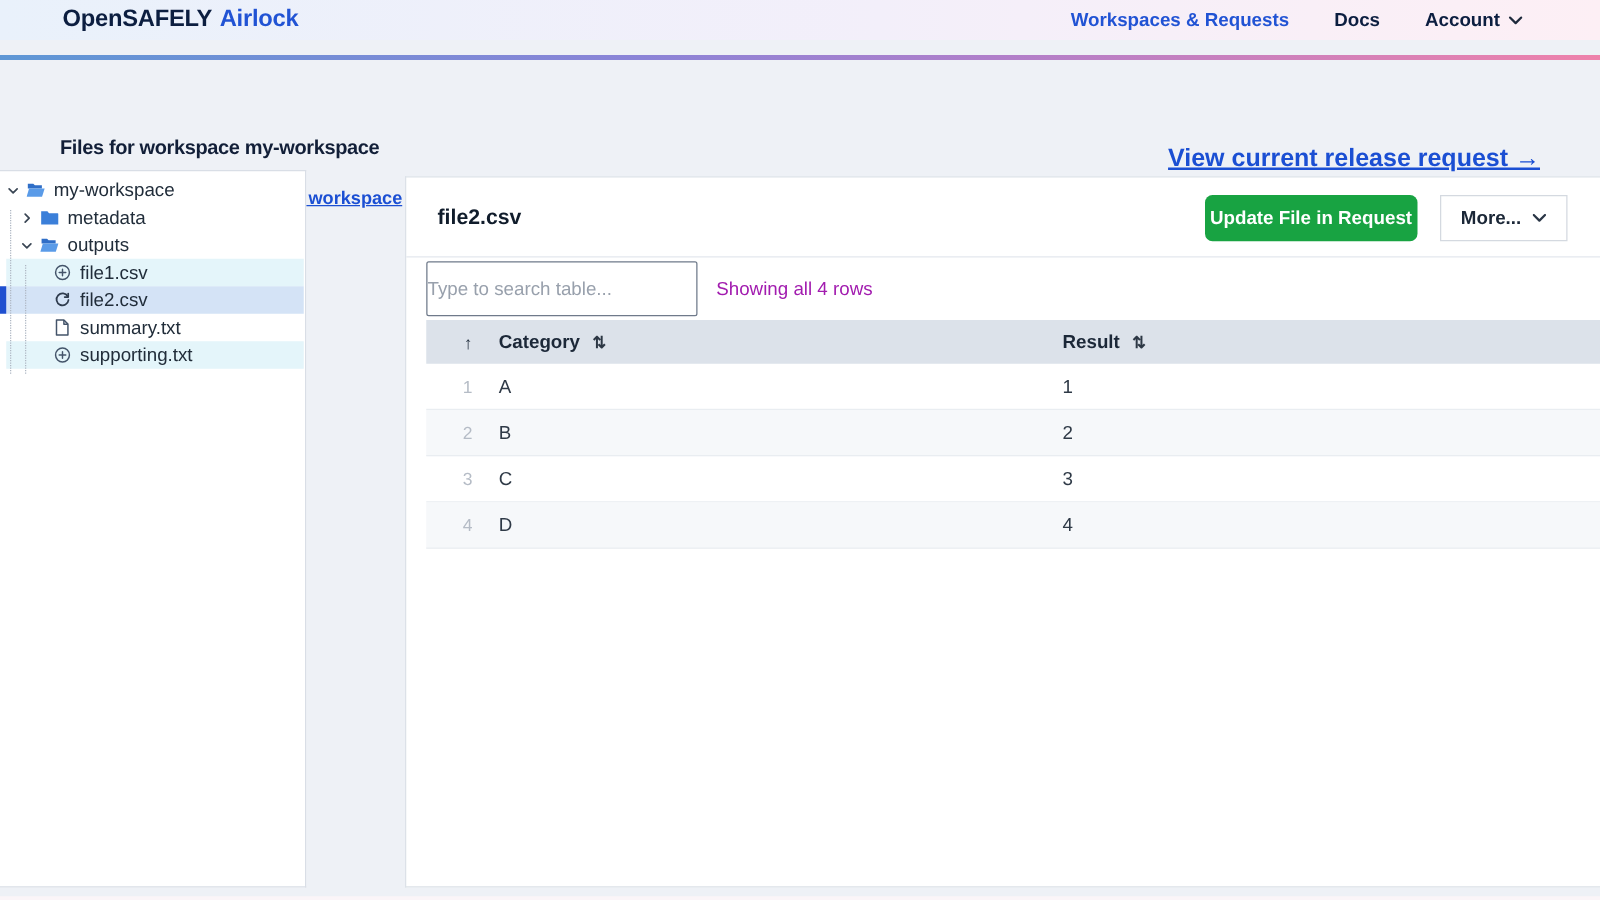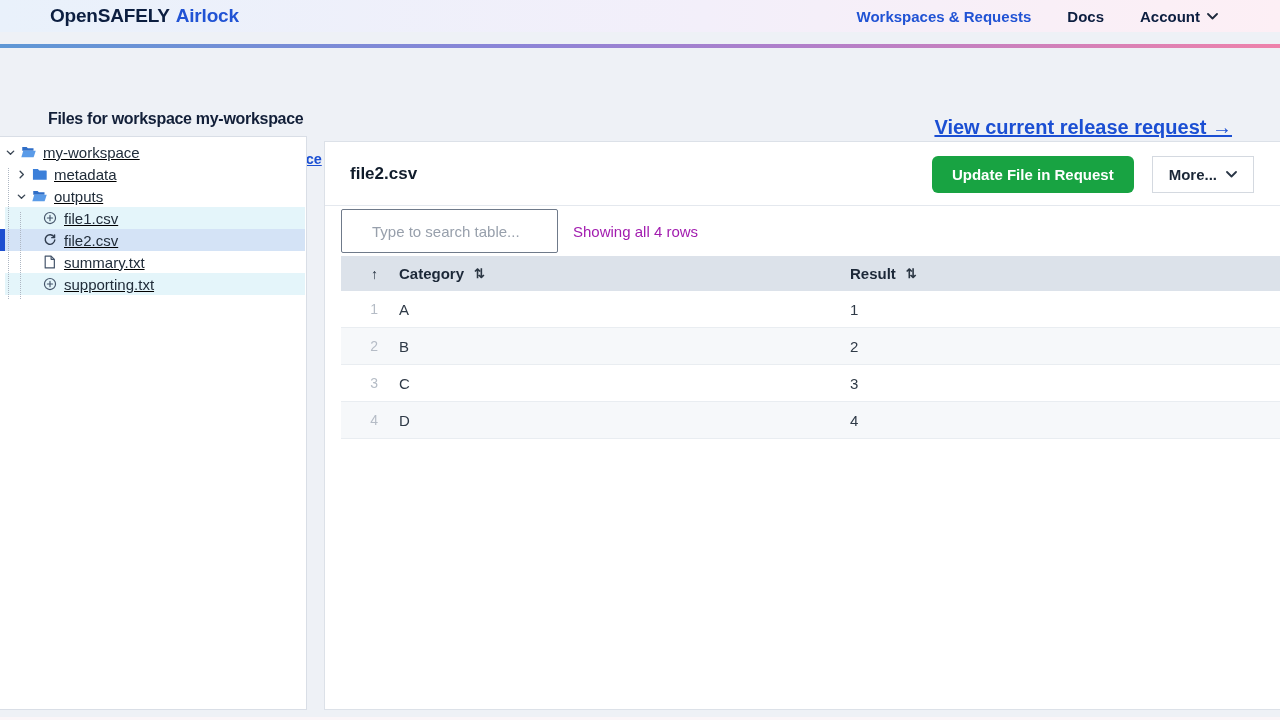--- a/index.html
+++ b/index.html
@@ -38,25 +38,24 @@
     position:absolute; left:48px; top:103px;
     font-size:14.5px; font-weight:bold; color:#1b4fd3; text-decoration:underline; cursor:pointer;
   }
   .current-request-link {
     position:absolute; right:48px; top:68px;
     font-size:20px; font-weight:bold; color:#1b4fd3; text-decoration:underline; cursor:pointer;
   }
 
   
   .sidebar {
-    position:absolute; left:0; top:136px; width:307px; height:574px;
+    position:absolute; left:0; top:136px; width:245px; height:574px;
     background:#ffffff;
     border-top:1px solid #d9dee6; border-right:1px solid #d9dee6; border-bottom:1px solid #d9dee6;
     padding-top:4px;
-    text-decoration:underline;
   }
   .tree { position:relative; }
   .tree-row { position:relative; height:22px; display:flex; align-items:center; cursor:pointer; }
   .tree-row .row-content { position:relative; z-index:3; display:flex; align-items:center; height:100%; }
   .tree-row.added::before {
     content:""; position:absolute; left:5px; right:1px; top:0; bottom:0; background:#e4f5fa;
   }
   .tree-row.selected::before {
     content:""; position:absolute; left:5px; right:1px; top:0; bottom:0; background:#d4e3f6;
   }
@@ -78,33 +77,33 @@
     position:absolute; left:324px; top:141px; width:956px; height:569px;
     background:#ffffff; border:1px solid #dce1e8; border-right:none;
   }
   .panel-header { position:relative; height:64px; border-bottom:1px solid #e4e8ee; }
   .file-title {
     position:absolute; left:25px; top:0; height:100%; display:flex; align-items:center;
     font-size:17px; font-weight:bold; color:#101c2b;
   }
   .header-buttons { position:absolute; right:26px; top:14px; display:flex; gap:18px; }
   .btn-green {
-    height:37px; padding:0 20px; background:#18a342; border:none; border-radius:6px;
+    height:37px; padding:0 4px; background:#18a342; border:none; border-radius:6px;
     color:#ffffff; font-family:inherit; font-size:15px; font-weight:bold; cursor:pointer;
   }
   .btn-more {
     height:37px; padding:0 16px; background:#ffffff; border:1px solid #d4d9e0; border-radius:0;
     color:#1b2737; font-family:inherit; font-size:15px; font-weight:bold; cursor:pointer;
     display:flex; align-items:center; gap:9px;
   }
 
   .toolbar { position:relative; height:50px; }
   .search-input {
     position:absolute; left:16px; top:3px; width:217px; height:44px;
-    border:1px solid #6f7a8a; border-radius:2px; padding:0 30px;
+    border:1px solid #6f7a8a; border-radius:2px; padding:0 0;
     font-family:inherit; font-size:15px; color:#ec4899; background:#fff;
   }
   .search-input::placeholder { color:#98a0ac; }
   .rows-summary {
     position:absolute; left:248px; top:0; height:50px; display:flex; align-items:center;
     font-size:15px; color:#a21caf;
   }
 
   .datatable { position:absolute; left:16px; right:0; top:114px; }
   .t-row { display:grid; grid-template-columns:42px 467px 1fr; align-items:center; }

